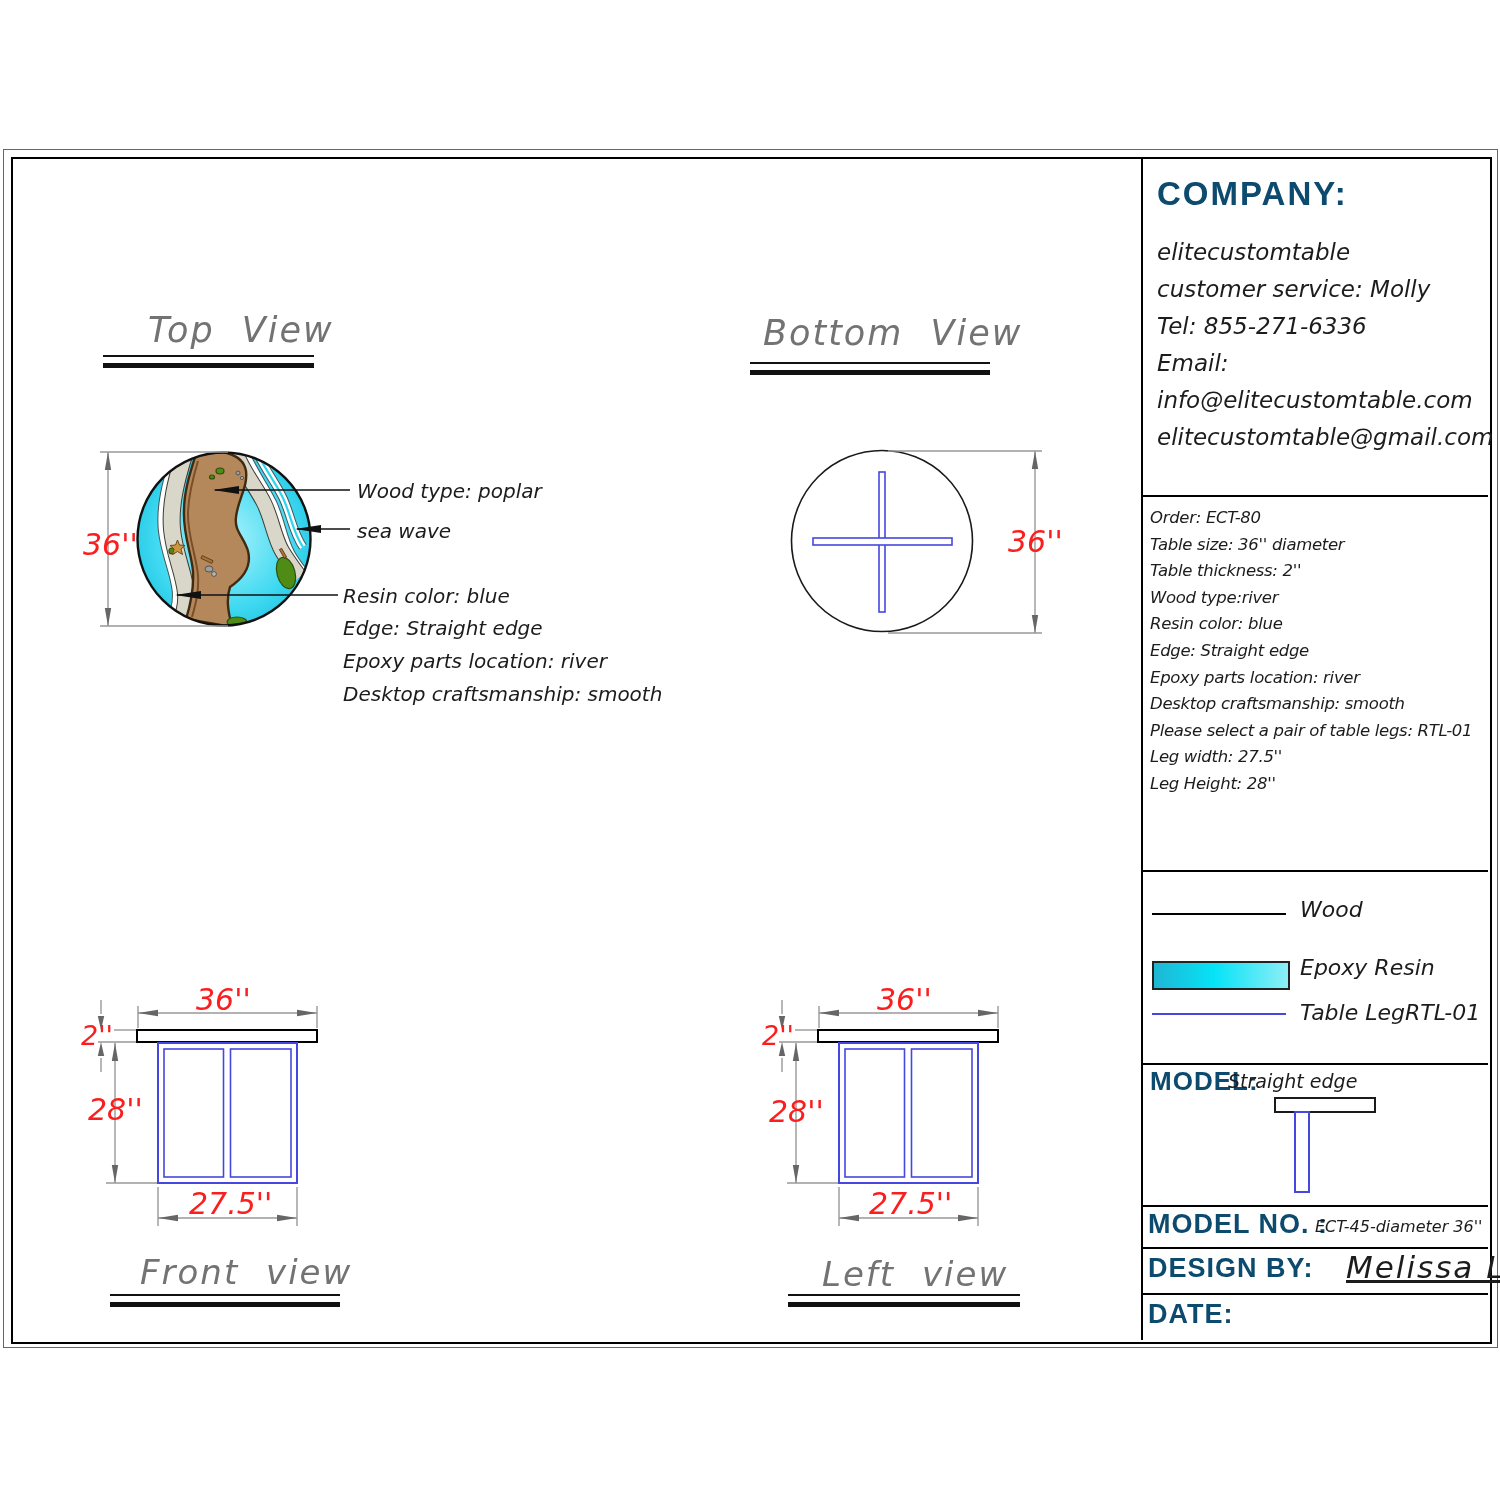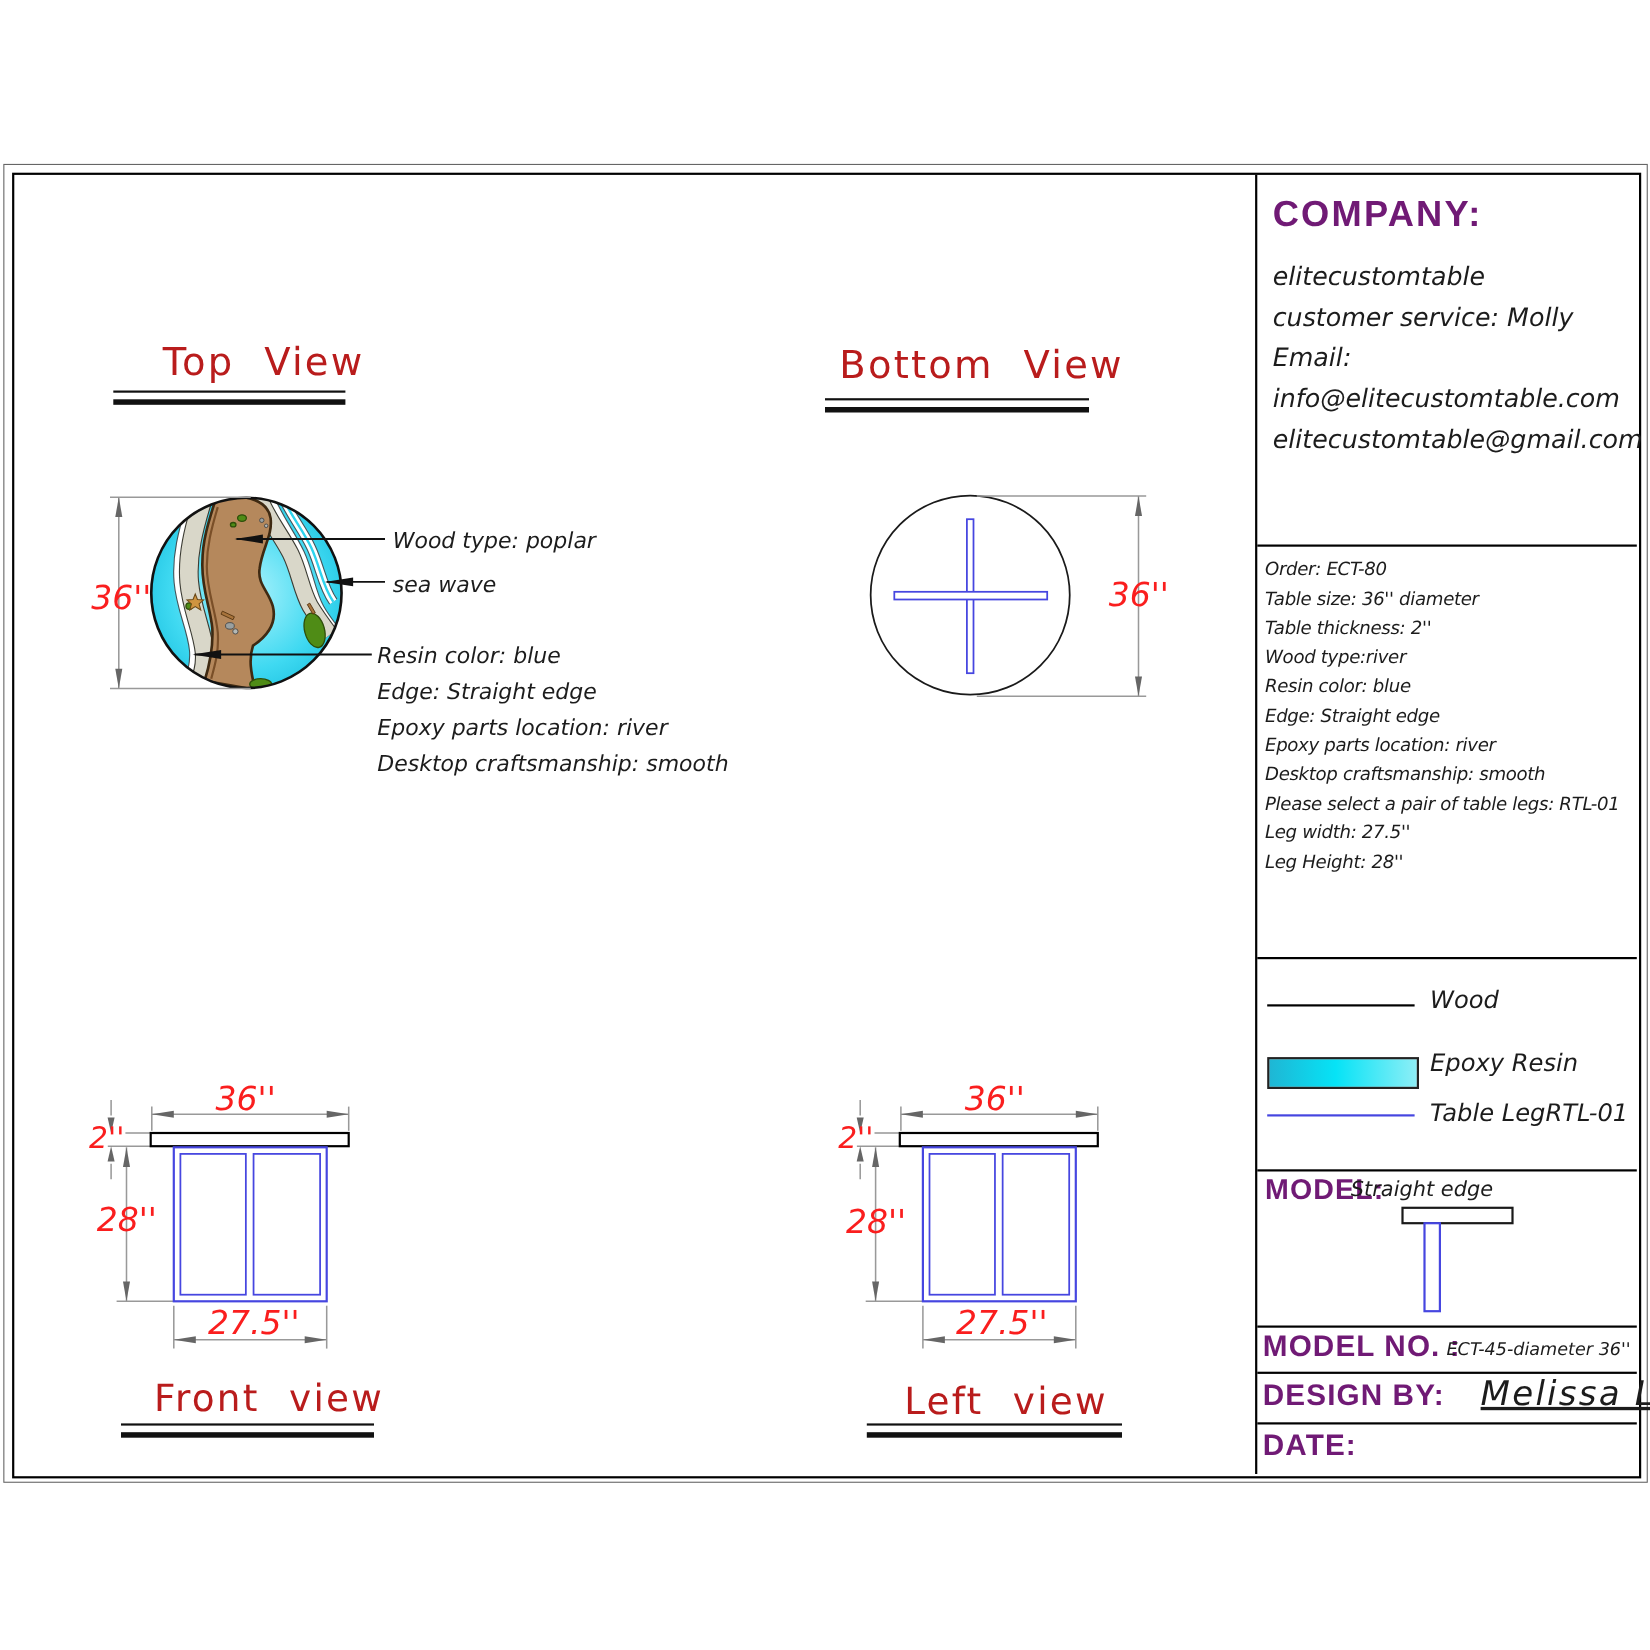--- a/index.html
+++ b/index.html
@@ -1,22 +1,22 @@
 <!DOCTYPE html>
 <html><head>
 <meta charset="utf-8">
 <style>
   html,body{margin:0;padding:0;background:#fff;}
   #page{position:relative;width:1500px;height:1500px;background:#fff;overflow:hidden;
         font-family:"DejaVu Sans",sans-serif;}
   .abs{position:absolute;}
   .cad{font-style:italic;color:#1c1c1c;white-space:nowrap;}
   .red{font-style:italic;color:#fa1e1e;white-space:nowrap;}
-  .boldh{font-family:"Liberation Sans",sans-serif;font-weight:bold;color:#701a75;white-space:nowrap;}
-  .vtitle{color:#b91c1c;letter-spacing:2px;word-spacing:14px;white-space:nowrap;}
+  .boldh{font-family:"Liberation Sans",sans-serif;font-weight:bold;color:#0c4a6e;white-space:nowrap;}
+  .vtitle{font-style:italic;color:#737373;letter-spacing:2px;word-spacing:14px;white-space:nowrap;}
   .dbl{border-top:2px solid #111;border-bottom:5px solid #111;height:6px;}
   .panelline{line-height:37px;font-size:23px;}
   .orderline{line-height:26.6px;font-size:16.5px;letter-spacing:-0.3px;}
   svg{display:block;overflow:visible;}
 </style>
 </head>
 <body>
 
 <div id="page">
 
@@ -214,20 +214,21 @@
   <div class="abs red" style="left:869px;top:1186px;font-size:30px;">27.5''</div>
   <div class="abs vtitle" style="left:822px;top:1254px;font-size:34px;">Left view</div>
   <div class="abs dbl" style="left:788px;top:1294px;width:232px;"></div>
 
   <div class="abs" style="left:1141px;top:159px;width:347px;height:1181px;border-left:2px solid #000;"></div>
 
   <div class="abs boldh" style="left:1157px;top:175px;font-size:33px;letter-spacing:2px;">COMPANY:</div>
   <div class="abs cad panelline" style="left:1157px;top:234px;">
     <div>elitecustomtable</div>
     <div>customer service: Molly</div>
+    <div>Tel: 855-271-6336</div>
     <div>Email:</div>
     <div>info@elitecustomtable.com</div>
     <div>elitecustomtable@gmail.com</div>
   </div>
   <div class="abs" style="left:1143px;top:495px;width:345px;border-top:2px solid #000;"></div>
 
   <div class="abs cad orderline" style="left:1150px;top:505px;">
     <div>Order: ECT-80</div>
     <div>Table size: 36'' diameter</div>
     <div>Table thickness: 2''</div>

